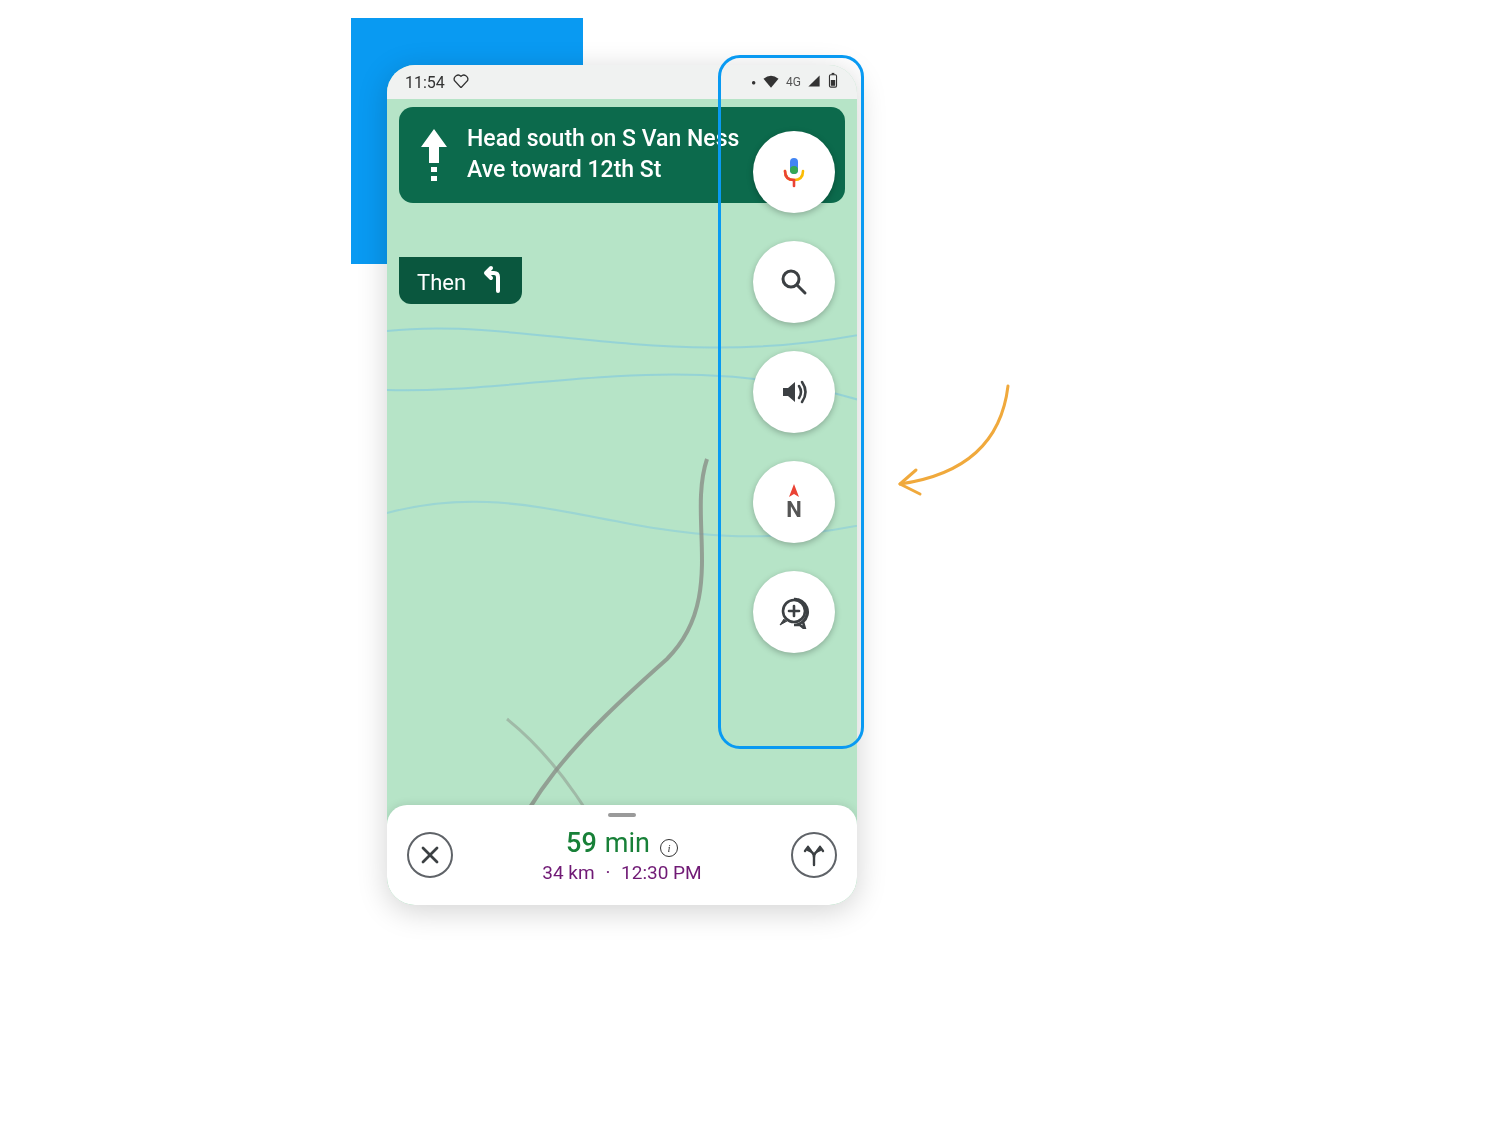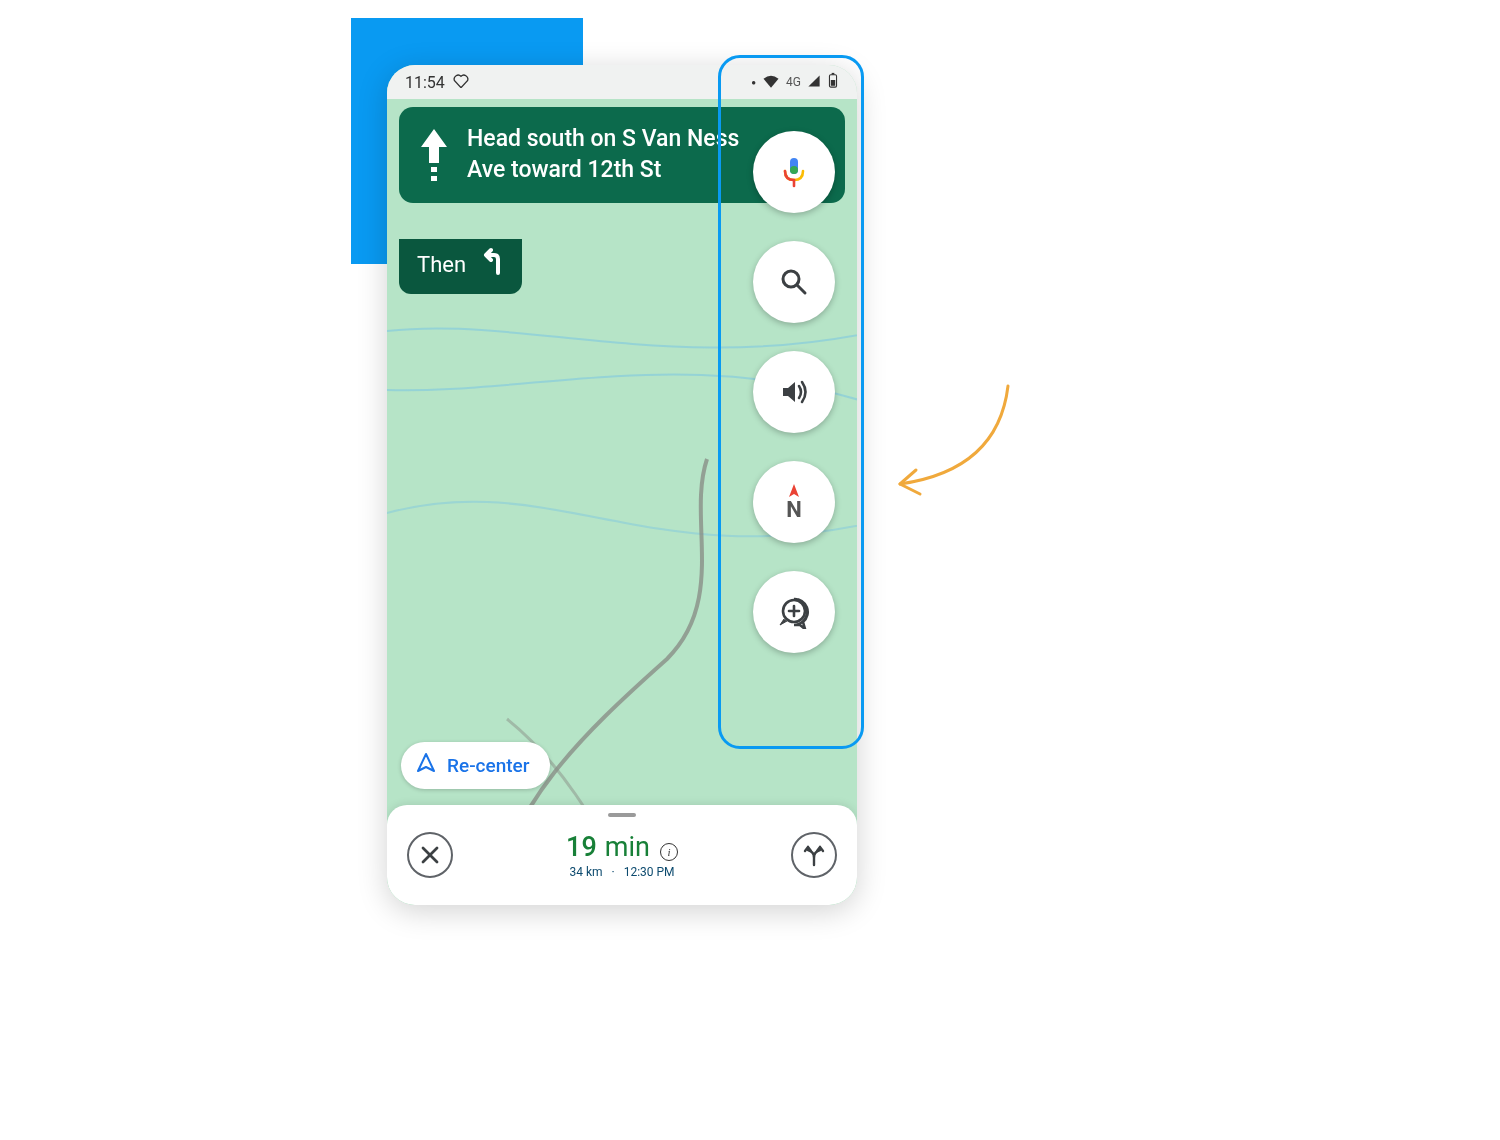--- a/index.html
+++ b/index.html
@@ -67,25 +67,25 @@
     justify-content:center;
     padding-top:4px;
   }
   .direction-text {
     font-size:23px;
     font-weight:500;
     line-height:1.35;
   }
   .then-chip {
     position:absolute;
-    top:174px;
+    top:192px;
     left:12px;
     background:#0a573e;
     color:#fff;
-    padding:8px 16px 12px 18px;
+    padding:8px 16px 4px 18px;
     border-radius:0 0 12px 12px;
     display:flex;
     align-items:center;
     gap:10px;
     font-size:22px;
   }
   .fab-col {
     position:absolute;
     top:66px;
     right:22px;
@@ -168,22 +168,22 @@
   .info-circle {
     width:18px; height:18px; border-radius:50%;
     border:1.6px solid #333;
     display:inline-flex; align-items:center; justify-content:center;
     font-size:11px; color:#333;
     font-family:Georgia,serif;
     font-style:italic;
     margin-left:2px;
   }
   .sub-row {
-    color:#0c4a6e;
-    font-size:12px;
+    color:#701a75;
+    font-size:19px;
   }
   .highlight-box {
     position:absolute;
     left:718px;
     top:55px;
     width:146px;
     height:694px;
     border:3px solid #099AF2;
     border-radius:22px;
     z-index:6;
@@ -302,40 +302,32 @@
       <svg width="34" height="34" viewBox="0 0 34 34">
         <path d="M17 4 A13 13 0 1 0 17 30 L17 30 L11 30 L6 34 L8 27 A13 13 0 0 1 17 4 Z" fill="none" stroke="#3c4043" stroke-width="2.6" transform="scale(-1,1) translate(-34,0)"></path>
         <circle cx="17" cy="16" r="11" fill="none" stroke="#3c4043" stroke-width="2.6"></circle>
         <path d="M7 24 L3 30 L10 26" fill="#3c4043" stroke="#3c4043" stroke-width="1"></path>
         <line x1="17" y1="11" x2="17" y2="21" stroke="#3c4043" stroke-width="2.6" stroke-linecap="round"></line>
         <line x1="12" y1="16" x2="22" y2="16" stroke="#3c4043" stroke-width="2.6" stroke-linecap="round"></line>
       </svg>
     </div>
   </div>
 
-  <div class="recenter-chip">
-    <span>
-      <svg width="22" height="22" viewBox="0 0 22 22">
-        <path d="M11 2 L19 19 L11 15 L3 19 Z" fill="none" stroke="#1a73e8" stroke-width="2" stroke-linejoin="round"></path>
-      </svg>
-    </span>
-    <span>Re-center</span>
-  </div>
 
   <div class="bottom-sheet">
     <div class="sheet-handle"></div>
     <div class="sheet-close">
       <svg width="22" height="22" viewBox="0 0 22 22">
         <line x1="4" y1="4" x2="18" y2="18" stroke="#3c4043" stroke-width="2.8" stroke-linecap="round"></line>
         <line x1="18" y1="4" x2="4" y2="18" stroke="#3c4043" stroke-width="2.8" stroke-linecap="round"></line>
       </svg>
     </div>
     <div class="sheet-center">
       <div class="eta-row">
-        <span>19</span>
+        <span>59</span>
         <span class="unit">min</span>
         <span class="info-circle">i</span>
       </div>
       <div class="sub-row">
         <span>34 km</span>
         <span style="margin:0 6px;">·</span>
         <span>12:30 PM</span>
       </div>
     </div>
     <div class="sheet-routes">

